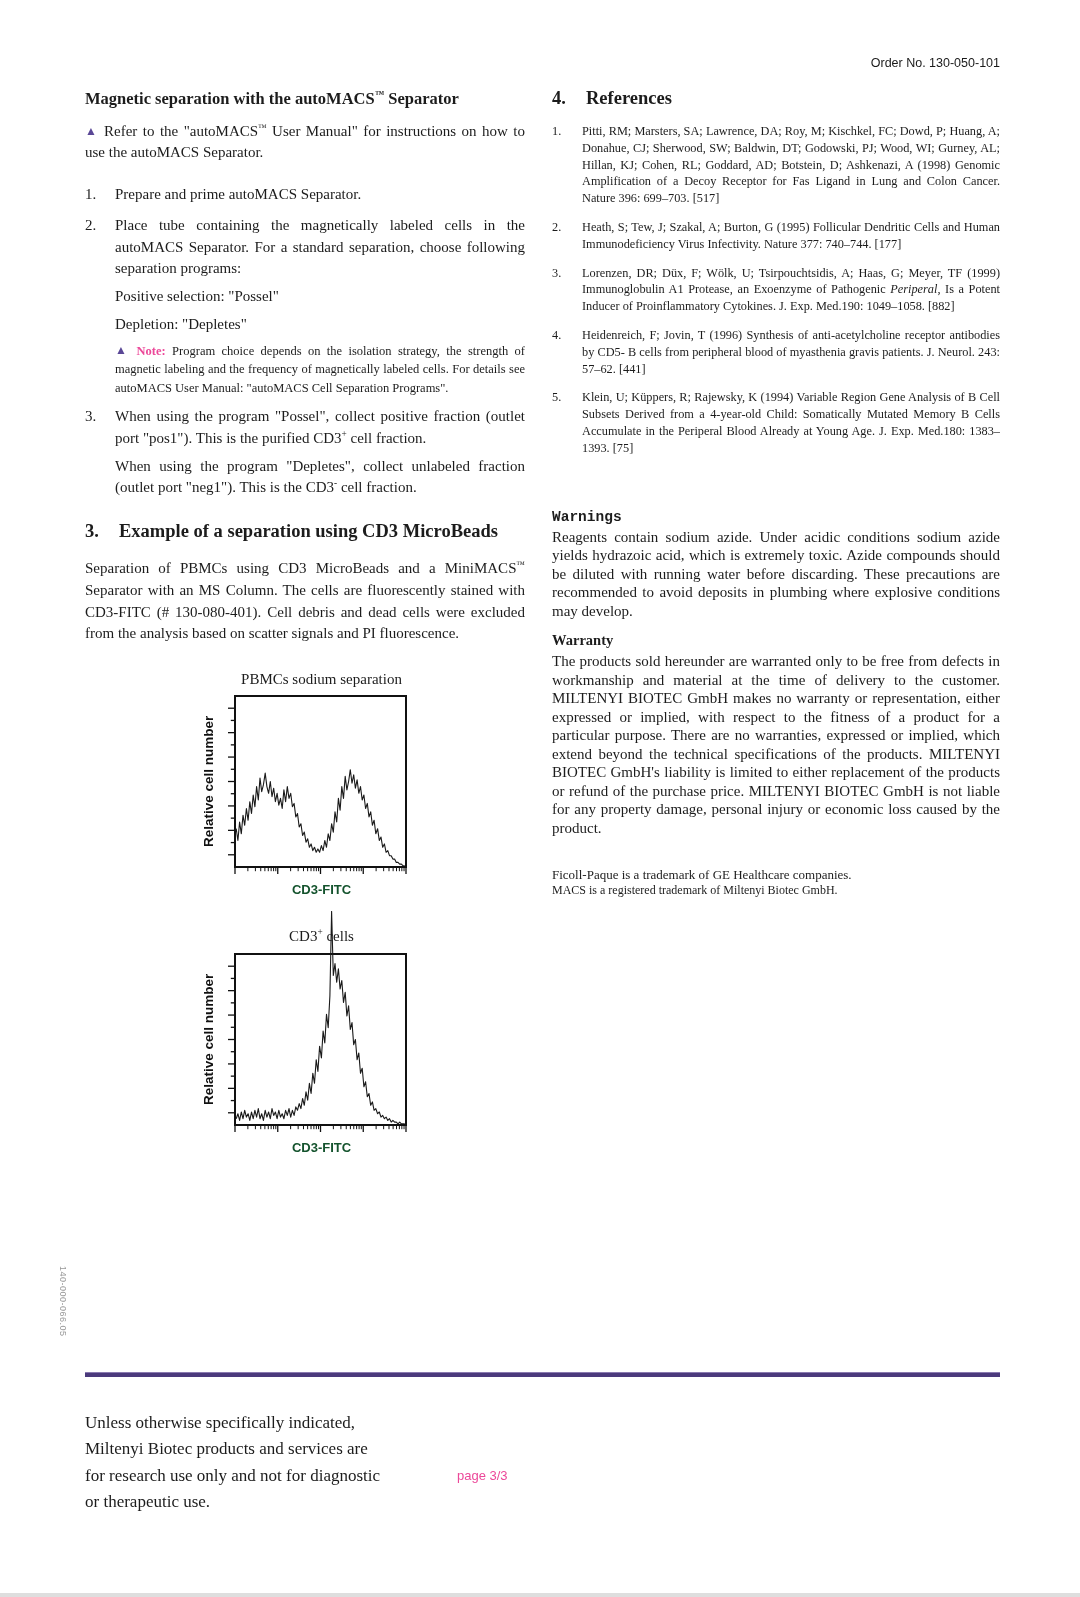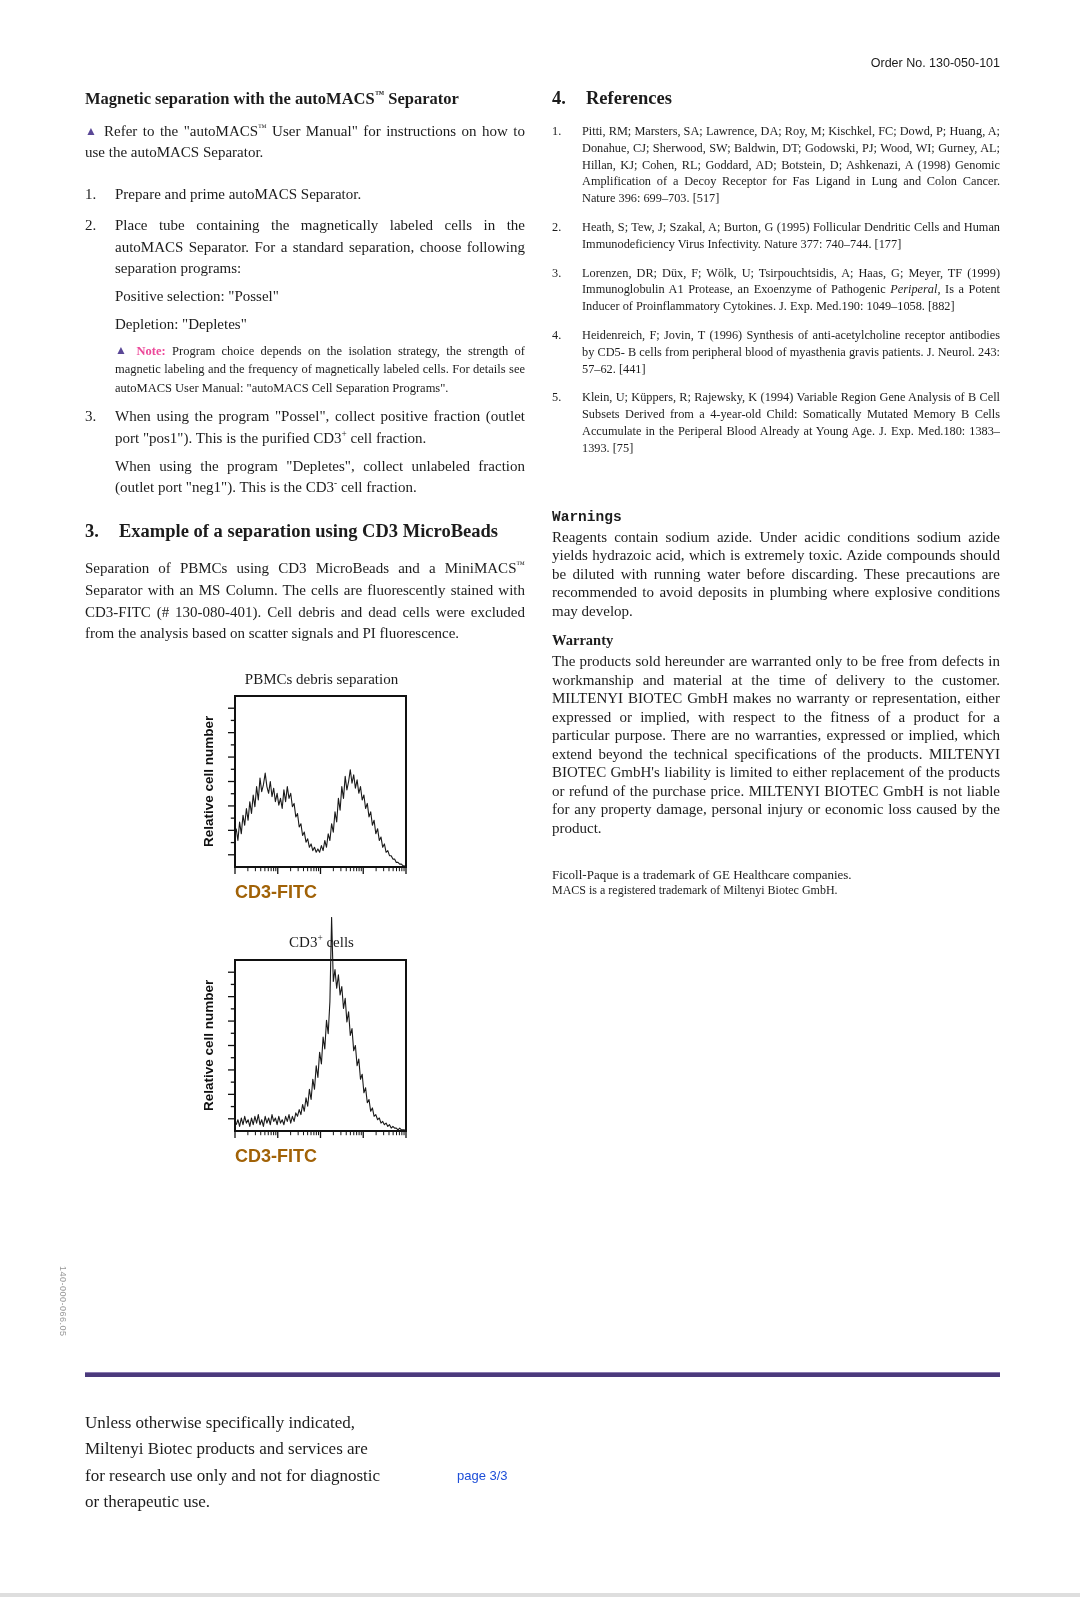--- a/index.html
+++ b/index.html
@@ -49,30 +49,30 @@
   .ylabel {
     position:absolute; left:-26px; width:16px;
     display:flex; align-items:center; justify-content:center;
     writing-mode:vertical-rl; transform:rotate(180deg);
     font-family:"Liberation Sans", sans-serif; font-weight:bold; font-size:13.5px; color:#111;
     white-space:nowrap;
   }
   .fig1 .ylabel { top:2px;  height:171px; }
   .fig2 .ylabel { top:43px; height:171px; }
   .xlabel {
-    margin-left:9px; width:173px; margin-top:2px;
-    font-family:"Liberation Sans", sans-serif; font-weight:bold; font-size:18px; color:#a16207;
+    margin-left:9px; width:173px; text-align:center; margin-top:2px;
+    font-family:"Liberation Sans", sans-serif; font-weight:bold; font-size:13px; color:#14532d;
   }
 
   .footer-rule { position:absolute; left:85px; top:1372px; width:915px; height:5px;
     background:#4b3a7c; border-top:1px solid #8a7ab0; }
   .footer-note { position:absolute; left:85px; top:1410px; width:300px;
     font-size:17px; line-height:1.55; }
   .page-num { position:absolute; left:457px; top:1468px;
-    font-family:"Liberation Sans", sans-serif; font-size:13px; color:#1d4ed8; }
+    font-family:"Liberation Sans", sans-serif; font-size:13px; color:#ec4899; }
   .side-code { position:absolute; left:58px; top:1266px;
     writing-mode:vertical-rl; font-family:"Liberation Sans", sans-serif;
     font-size:9px; color:#989898; letter-spacing:0.5px; }
   .bottom-edge { position:absolute; left:0; right:0; bottom:0; height:4px; background:#dedede; }
 </style>
 </head>
 <body>
 
 <div class="page">
 
@@ -108,21 +108,21 @@
     </div>
 
     <div class="sec-h sec3">
       <span>3.</span>
       <span>Example of a separation using CD3 MicroBeads</span>
     </div>
 
     <p class="body-p"><span>Separation of PBMCs using CD3 MicroBeads and a MiniMACS</span><sup class="tm">™</sup><span> Separator with an MS Column. The cells are fluorescently stained with CD3-FITC (# 130-080-401). Cell debris and dead cells were excluded from the analysis based on scatter signals and PI fluorescence.</span></p>
 
     <figure class="chart fig1">
-      <div class="chart-title">PBMCs debris separation</div>
+      <div class="chart-title">PBMCs sodium separation</div>
       <div class="chart-body">
         <div class="ylabel">Relative cell number</div>
         <svg viewBox="0 0 182 182" width="182" height="182">
             <rect x="9" y="2" width="171" height="171" fill="none" stroke="#111" stroke-width="2"></rect>
             <line x1="8" y1="160.78571428571428" x2="2" y2="160.78571428571428" stroke="#111" stroke-width="1.3"></line>
             <line x1="8" y1="148.57142857142858" x2="4.8" y2="148.57142857142858" stroke="#111" stroke-width="1.3"></line>
             <line x1="8" y1="136.35714285714286" x2="2" y2="136.35714285714286" stroke="#111" stroke-width="1.3"></line>
             <line x1="8" y1="124.14285714285714" x2="4.8" y2="124.14285714285714" stroke="#111" stroke-width="1.3"></line>
             <line x1="8" y1="111.92857142857143" x2="2" y2="111.92857142857143" stroke="#111" stroke-width="1.3"></line>
             <line x1="8" y1="99.71428571428571" x2="4.8" y2="99.71428571428571" stroke="#111" stroke-width="1.3"></line>

